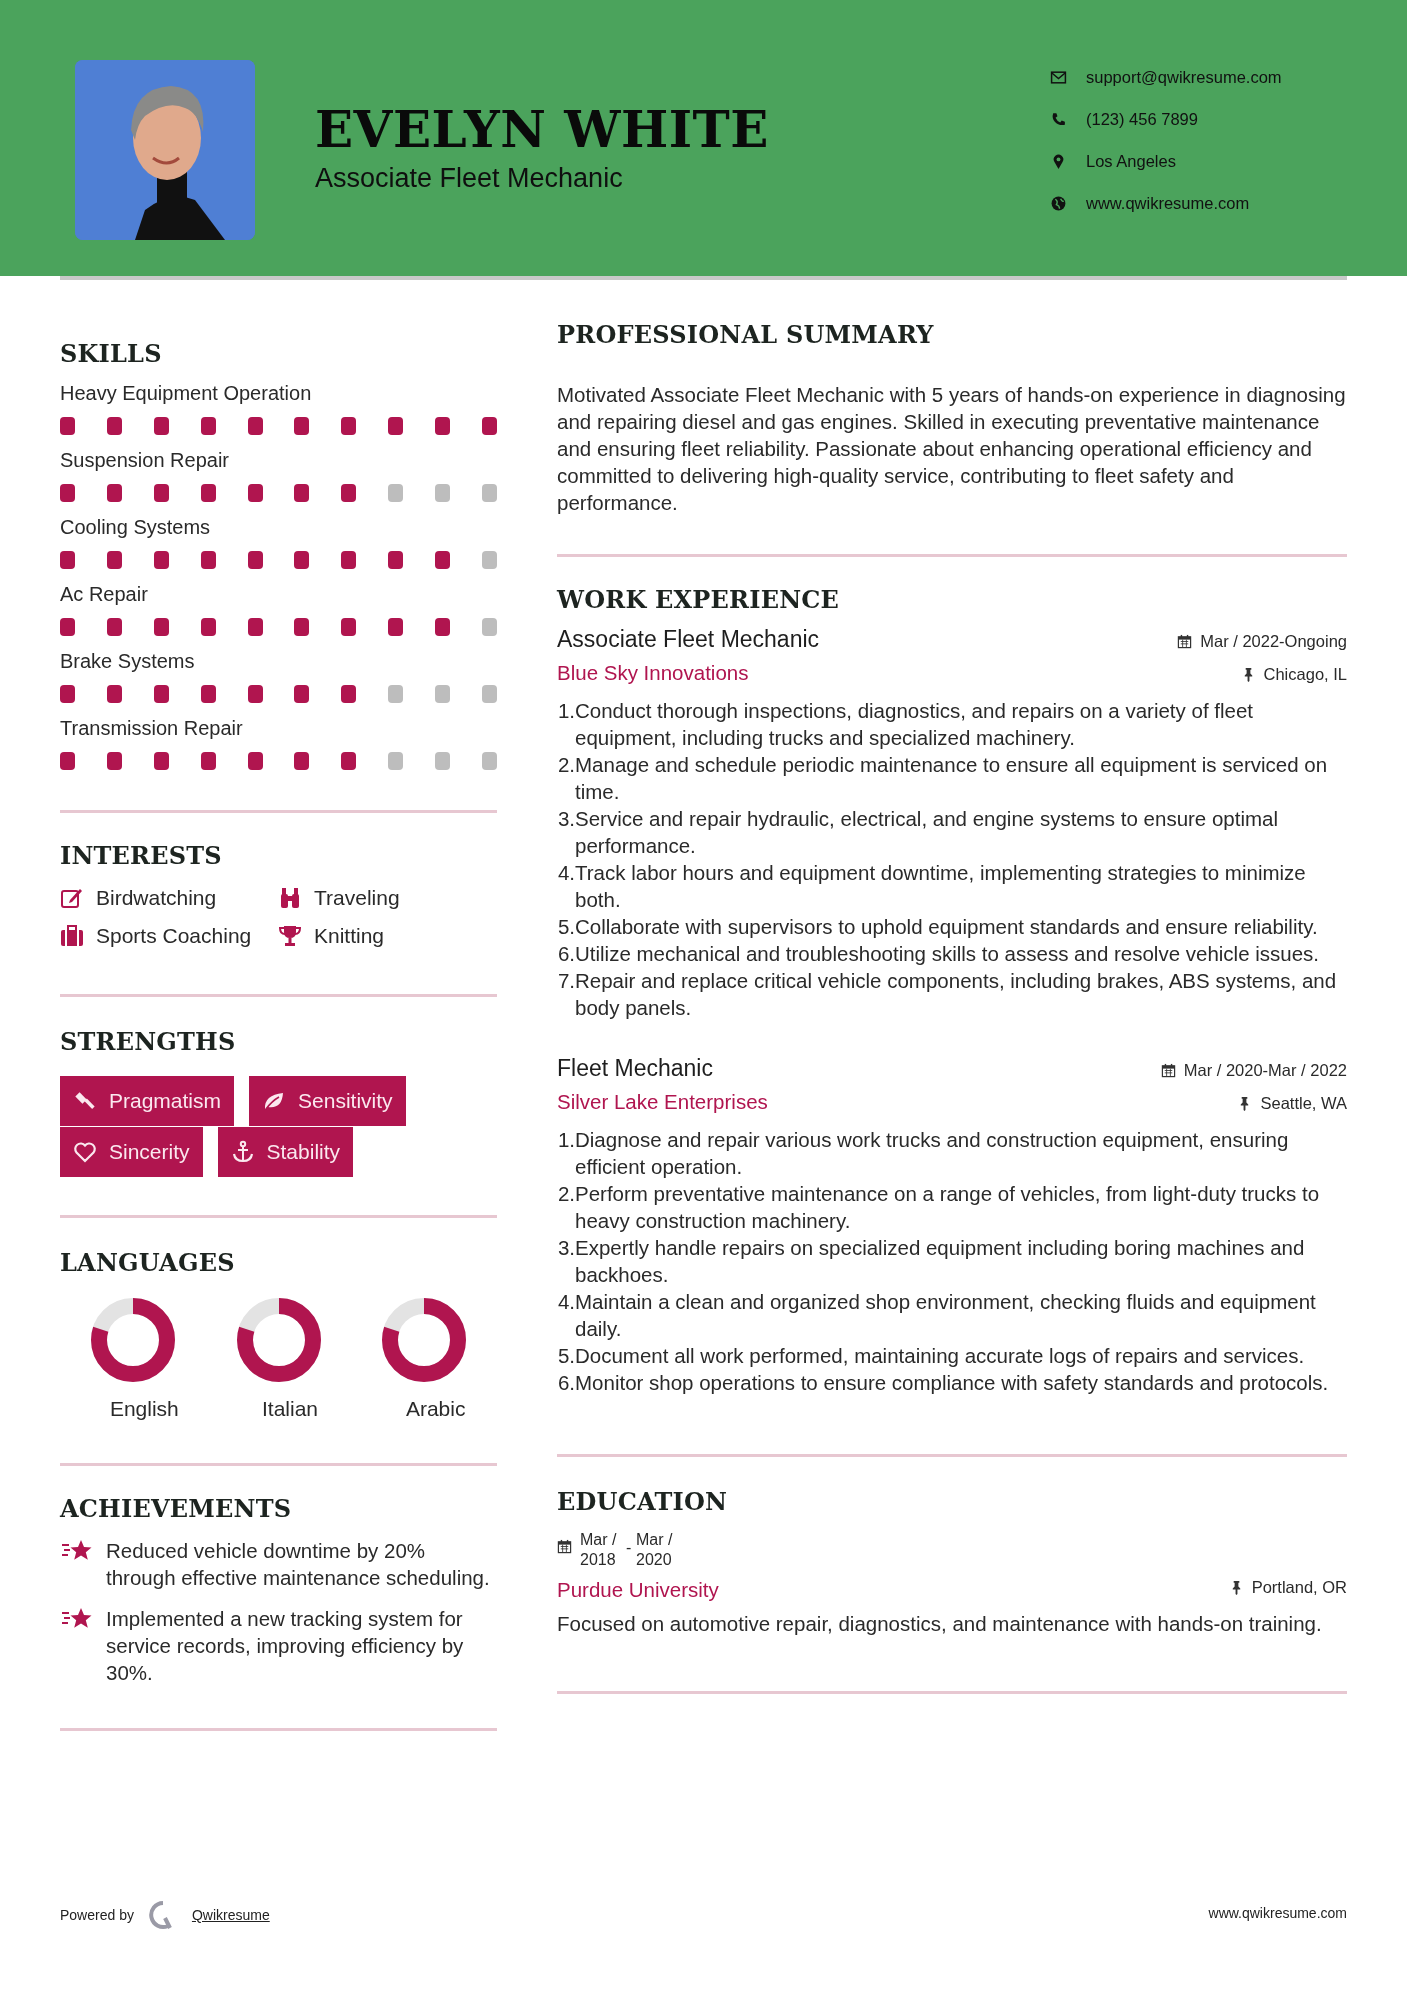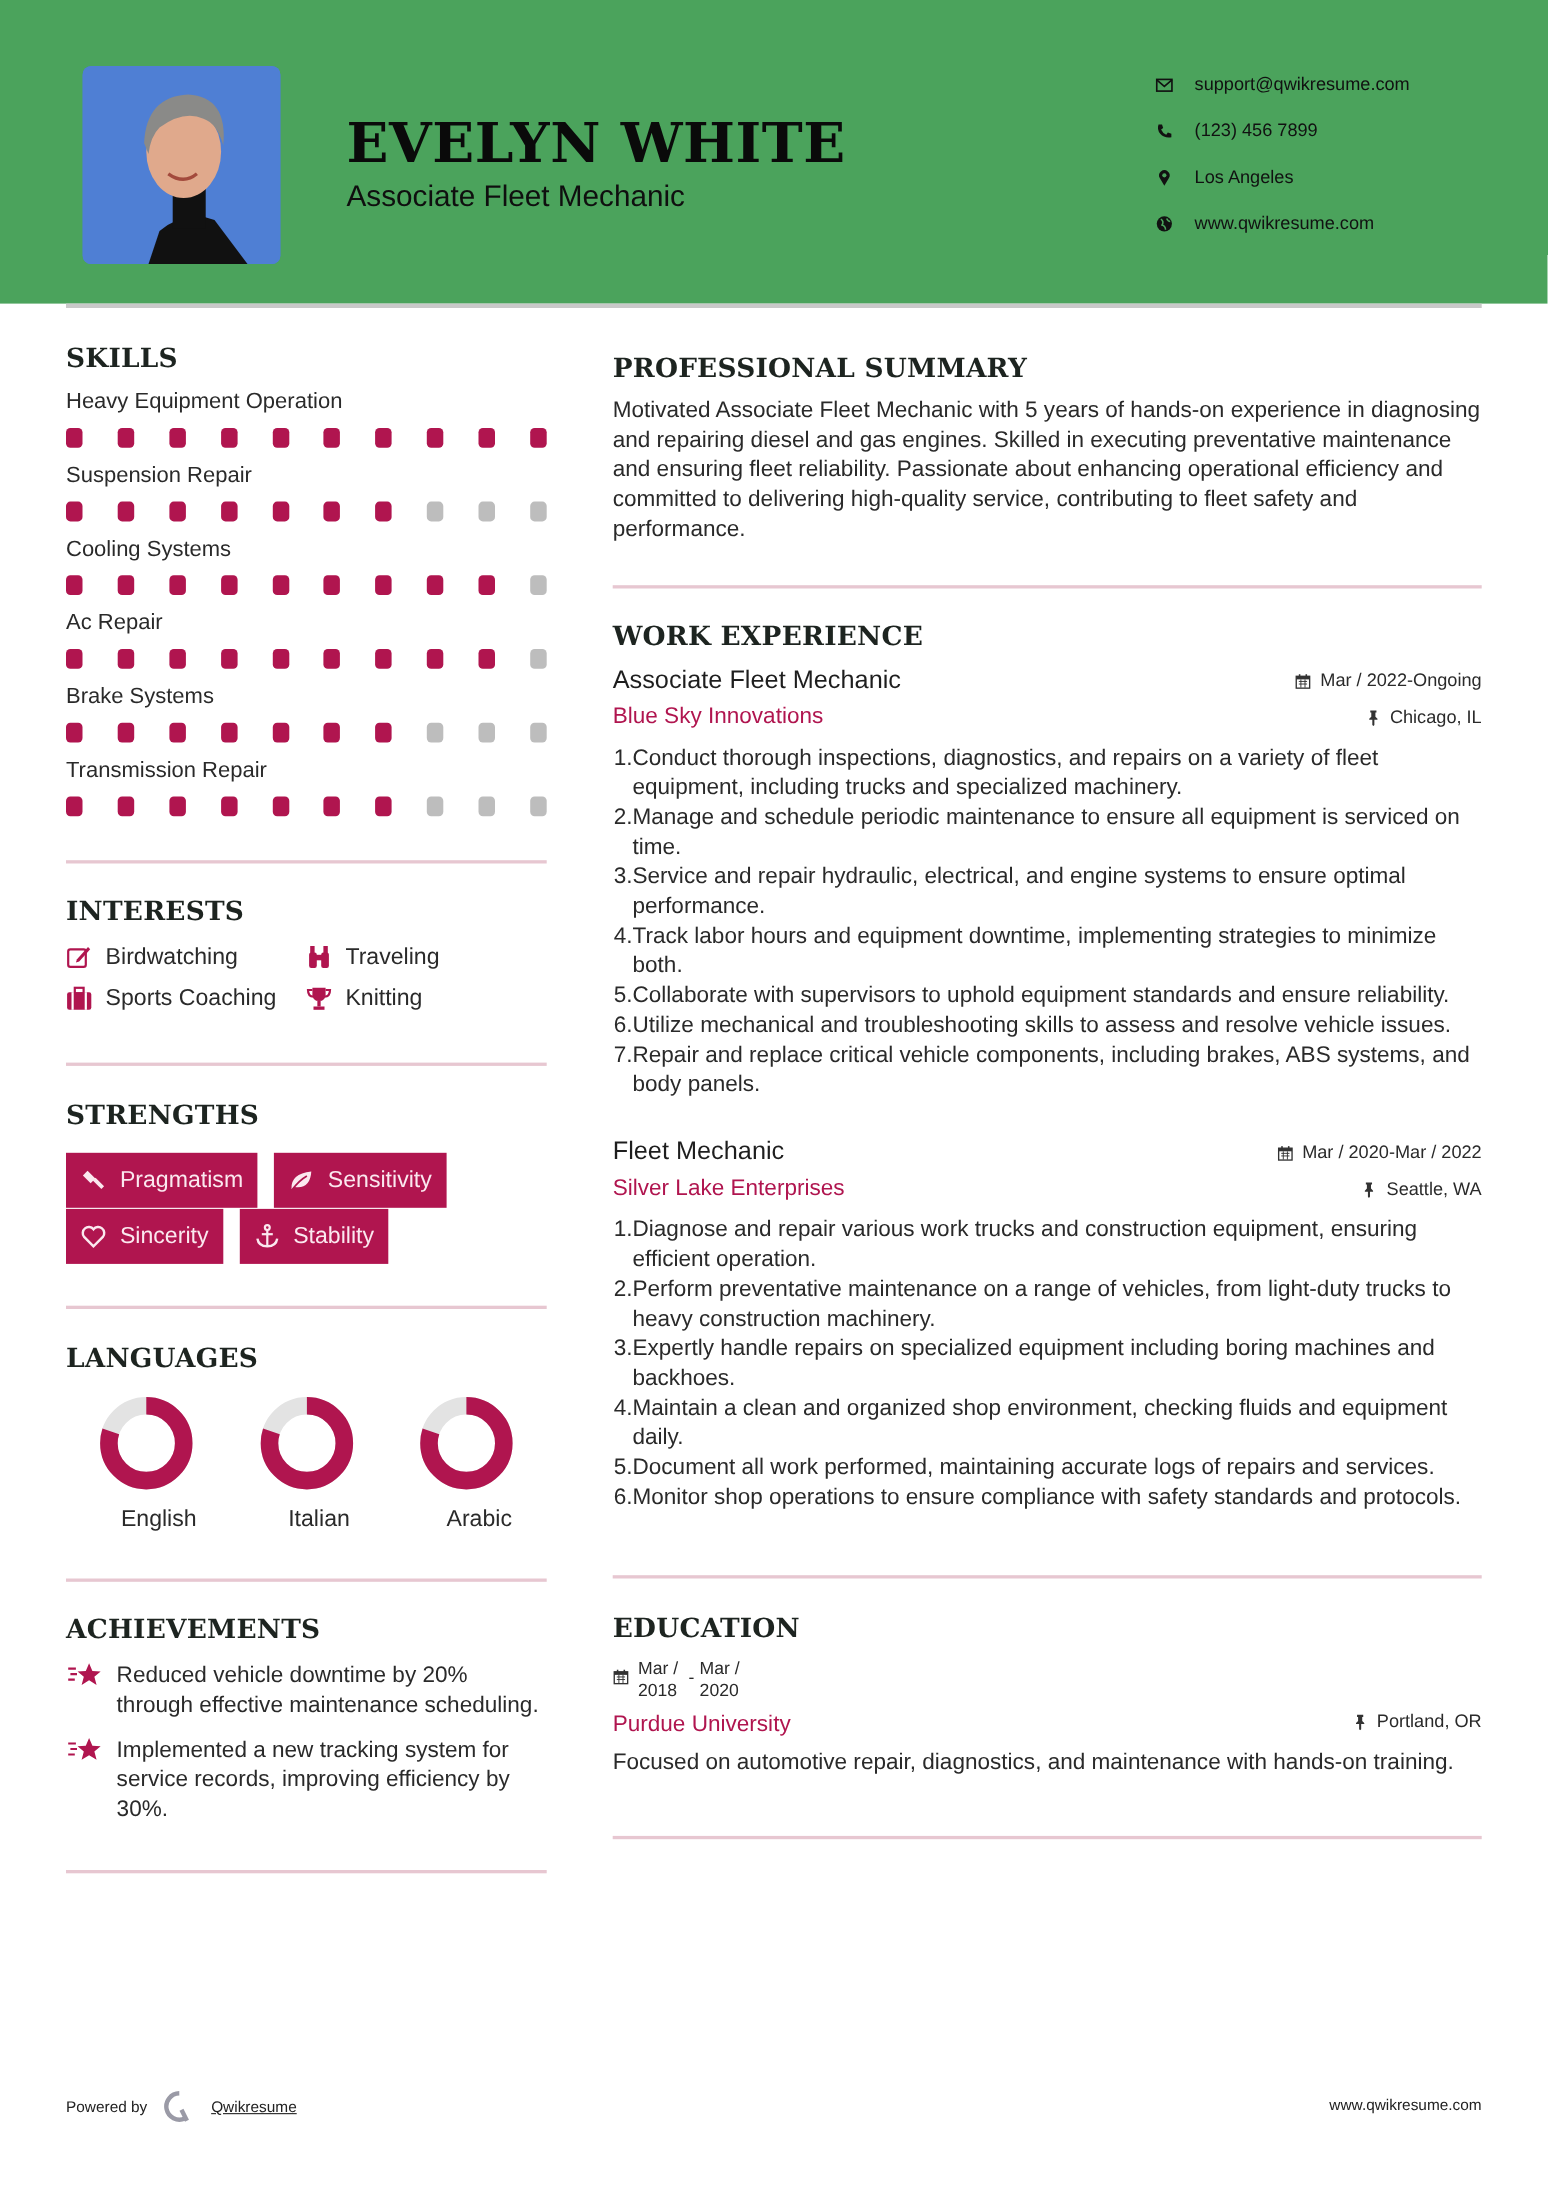--- a/index.html
+++ b/index.html
@@ -10,21 +10,21 @@
   .header-rule { position: absolute; left: 60px; top: 276px; width: 1287px; height: 4px; background: #c9c9c9; }
   .photo { position: absolute; left: 75px; top: 60px; width: 180px; height: 180px; border-radius: 8px; background: #4f7fd4; overflow: hidden; }
   .photo svg { width: 100%; height: 100%; display: block; }
   .name { position: absolute; left: 315px; top: 100px; font-family: "DejaVu Serif", "Liberation Serif", serif; font-weight: bold; font-size: 50px; color: #0a0a0a; letter-spacing: 0.5px; }
   .title { position: absolute; left: 315px; top: 163px; font-size: 27px; color: #0f0f0f; }
   .contacts { position: absolute; left: 1050px; top: 56px; }
   .contact { display: flex; align-items: center; height: 42px; font-size: 16.5px; color: #111; }
   .contact .ci { width: 36px; display: inline-flex; align-items: center; }
   .contact svg { width: 17px; height: 17px; }
 
-  .left { position: absolute; left: 60px; top: 311px; width: 437px; }
+  .left { position: absolute; left: 60px; top: 339px; width: 437px; }
   .right { position: absolute; left: 557px; top: 320px; width: 790px; }
 
   .sec-title { font-family: "DejaVu Serif", "Liberation Serif", serif; font-weight: bold; font-size: 24px; color: #1d2420; letter-spacing: 0.2px; }
   .rule { height: 3px; background: #e7c7d1; width: 100%; }
 
   .skill-label { font-size: 20px; color: #2a2a2a; margin-top: 14px; }
   .dots { display: flex; justify-content: space-between; margin-top: 12px; height: 18px; padding-right: 0; }
   .dot { width: 15px; height: 18px; border-radius: 4px; background: #b0154f; }
   .dot.off { background: #bdbdbd; }
 
@@ -38,21 +38,21 @@
 
   .langs { display: flex; margin-top: 20px; }
   .lang { width: 146px; display: flex; flex-direction: column; align-items: center; }
   .lang svg { width: 86px; height: 86px; }
   .lang-label { font-size: 21px; color: #2a2a2a; margin-top: 14px; margin-left: 23px; }
 
   .ach { display: flex; margin-top: 14px; }
   .ach svg { width: 34px; height: 28px; flex: none; margin-right: 12px; margin-top: 0; }
   .ach-text { font-size: 20.5px; line-height: 27px; color: #2a2a2a; }
 
-  .summary { font-size: 20.5px; line-height: 27px; color: #2a2a2a; margin-top: 10px; }
+  .summary { font-size: 20.5px; line-height: 27px; color: #2a2a2a; margin-top: 32px; }
 
   .job-head { display: flex; justify-content: space-between; align-items: flex-start; }
   .job-title { font-size: 23px; color: #1e1e1e; }
   .company { font-size: 20.5px; color: #b0154f; }
   .meta { display: flex; align-items: center; font-size: 16.5px; color: #2a2a2a; }
   .meta svg { width: 15px; height: 15px; margin-right: 8px; }
   .bullets { list-style: none; margin-top: 12px; }
   .bullets li { display: flex; font-size: 20.5px; line-height: 27px; color: #2a2a2a; }
   .bullets .num { width: 18px; flex: none; text-align: right; margin-right: 0; }
 

